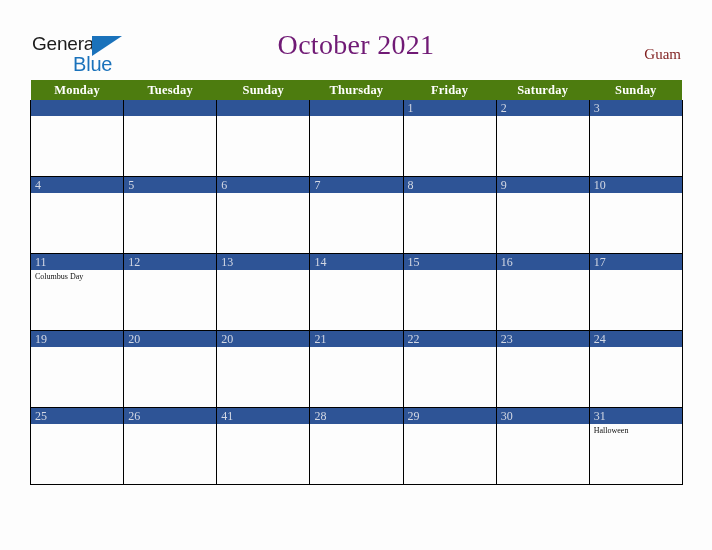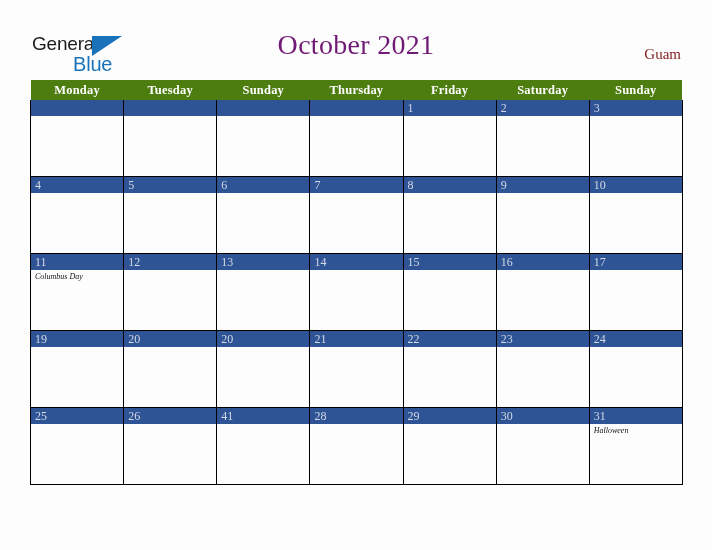--- a/index.html
+++ b/index.html
@@ -148,21 +148,20 @@
     line-height: 16px;
     padding-left: 4px;
     box-sizing: border-box;
     overflow: hidden;
     white-space: nowrap;
   }
   .datebar.empty { color: transparent; }
 
   .events {
     padding: 2px 3px 0 4px;
-    font-style: italic;
   }
   .event {
     font-size: 8px;
     line-height: 10px;
     color: #111111;
     white-space: nowrap;
     overflow: hidden;
   }
 </style>
 </head>

